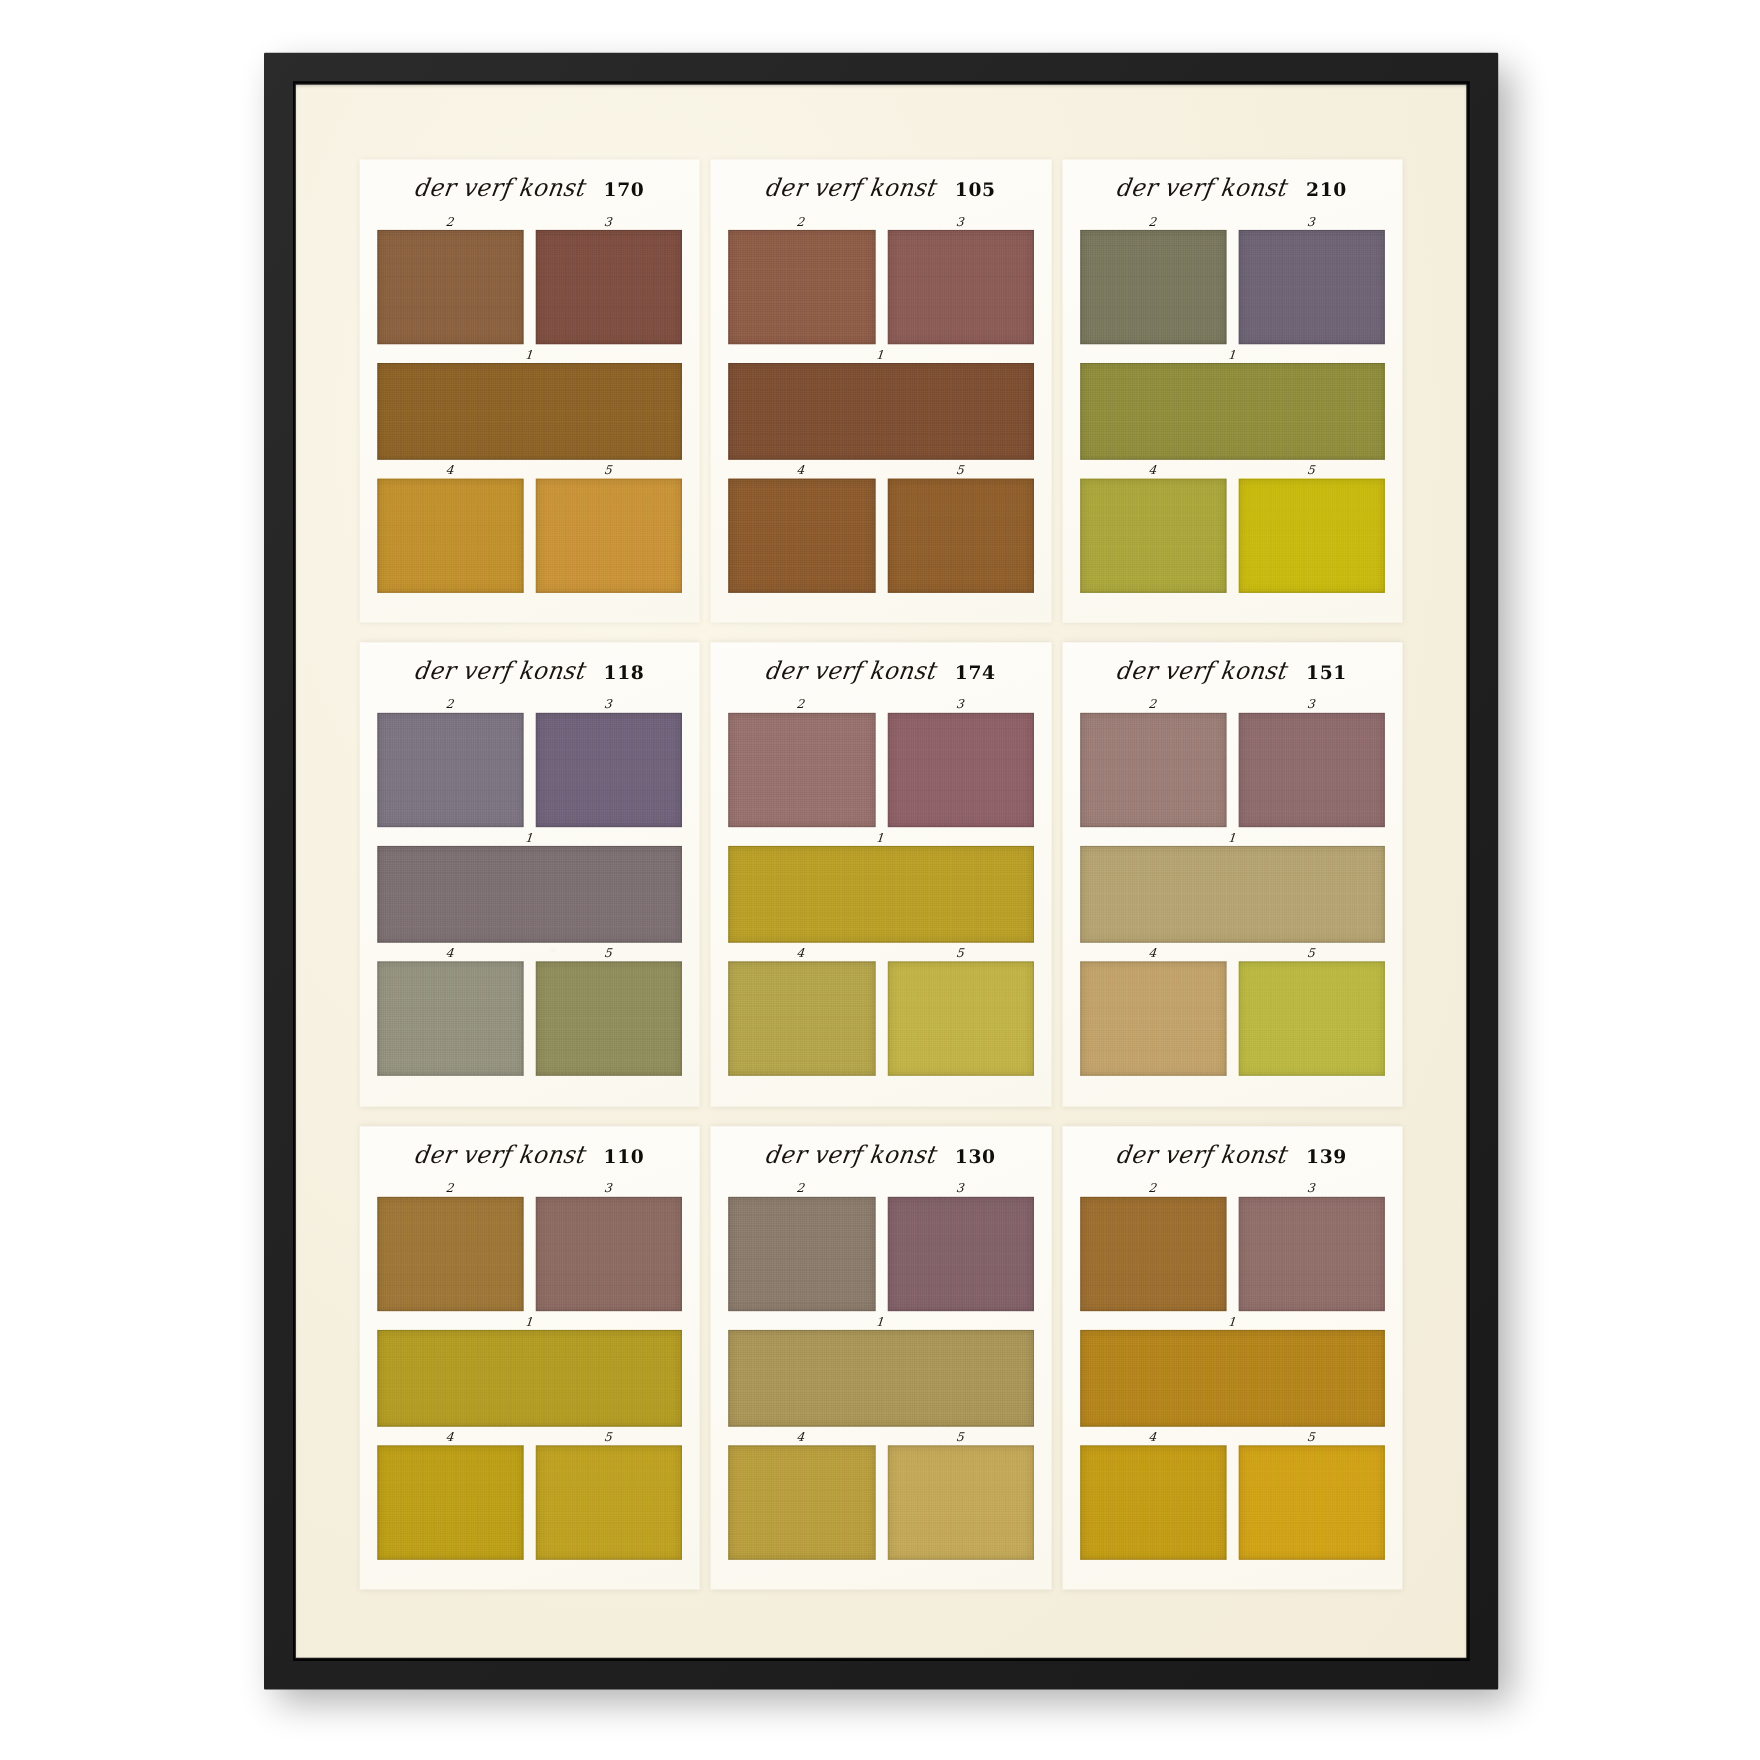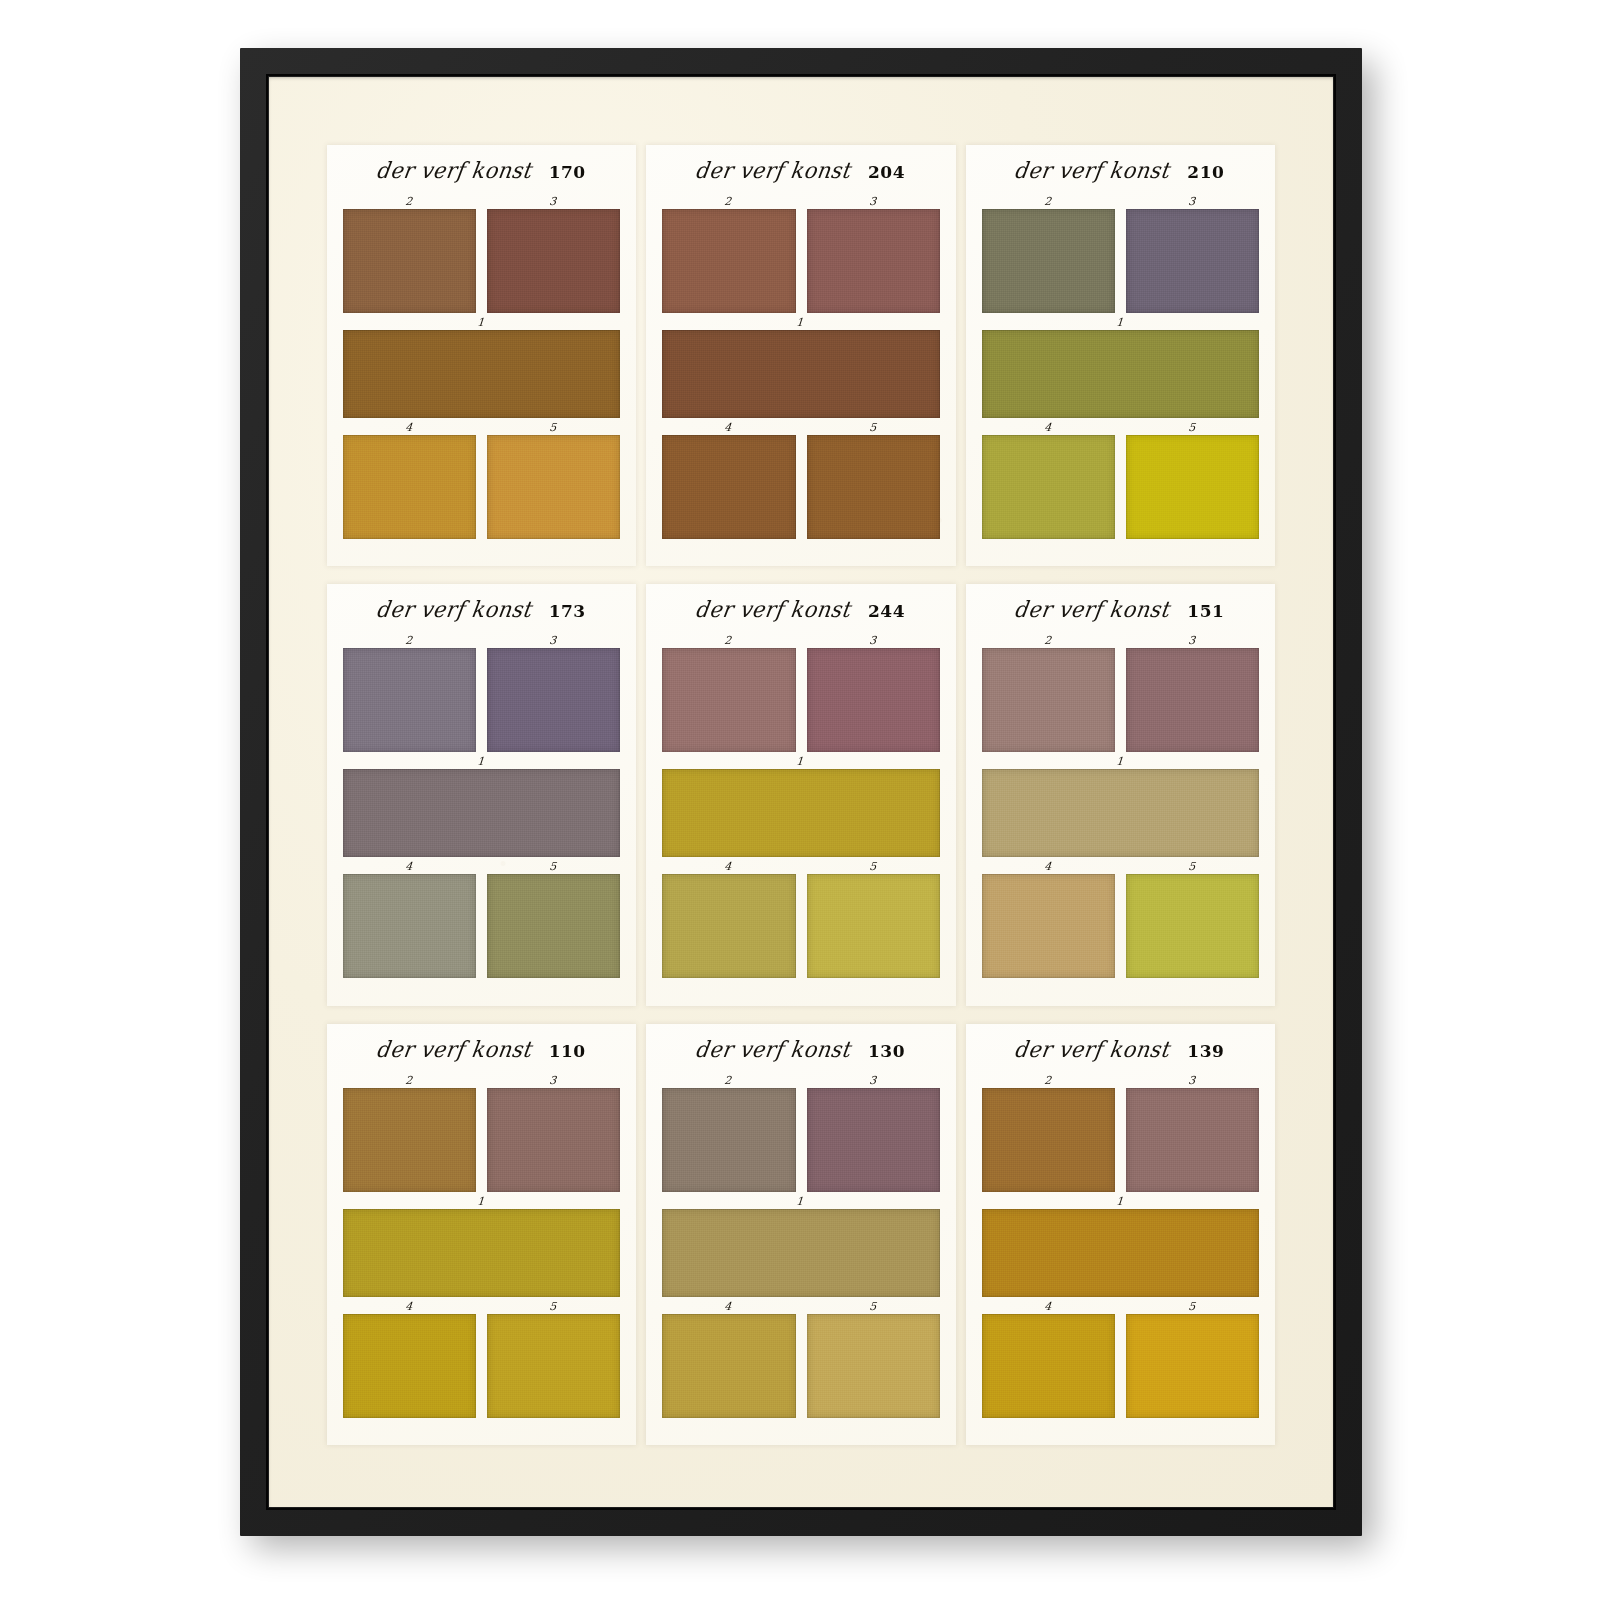--- a/index.html
+++ b/index.html
@@ -234,21 +234,21 @@
             <div class="swatch-cell">
               <div class="swatch-label mid">5</div>
               <div class="swatch square" style="background: rgb(200, 146, 56);"></div>
             </div>
           </div>
         </div>
 
         <div class="plate">
           <div class="plate-head">
             <span class="plate-title">der verf konst</span>
-            <span class="plate-number">204</span>
+            <span class="plate-number">105</span>
           </div>
           <div class="swatch-row row-squares-top">
             <div class="swatch-cell">
               <div class="swatch-label mid">2</div>
               <div class="swatch square" style="background: rgb(141, 92, 71);"></div>
             </div>
             <div class="swatch-cell">
               <div class="swatch-label mid">3</div>
               <div class="swatch square" style="background: rgb(138, 91, 85);"></div>
             </div>
@@ -300,21 +300,21 @@
             <div class="swatch-cell">
               <div class="swatch-label mid">5</div>
               <div class="swatch square" style="background: rgb(200, 185, 16);"></div>
             </div>
           </div>
         </div>
 
         <div class="plate">
           <div class="plate-head">
             <span class="plate-title">der verf konst</span>
-            <span class="plate-number">173</span>
+            <span class="plate-number">118</span>
           </div>
           <div class="swatch-row row-squares-top">
             <div class="swatch-cell">
               <div class="swatch-label mid">2</div>
               <div class="swatch square" style="background: rgb(124, 115, 128);"></div>
             </div>
             <div class="swatch-cell">
               <div class="swatch-label mid">3</div>
               <div class="swatch square" style="background: rgb(111, 98, 121);"></div>
             </div>
@@ -333,21 +333,21 @@
             <div class="swatch-cell">
               <div class="swatch-label mid">5</div>
               <div class="swatch square" style="background: rgb(143, 140, 92);"></div>
             </div>
           </div>
         </div>
 
         <div class="plate">
           <div class="plate-head">
             <span class="plate-title">der verf konst</span>
-            <span class="plate-number">244</span>
+            <span class="plate-number">174</span>
           </div>
           <div class="swatch-row row-squares-top">
             <div class="swatch-cell">
               <div class="swatch-label mid">2</div>
               <div class="swatch square" style="background: rgb(150, 112, 108);"></div>
             </div>
             <div class="swatch-cell">
               <div class="swatch-label mid">3</div>
               <div class="swatch square" style="background: rgb(141, 96, 103);"></div>
             </div>

